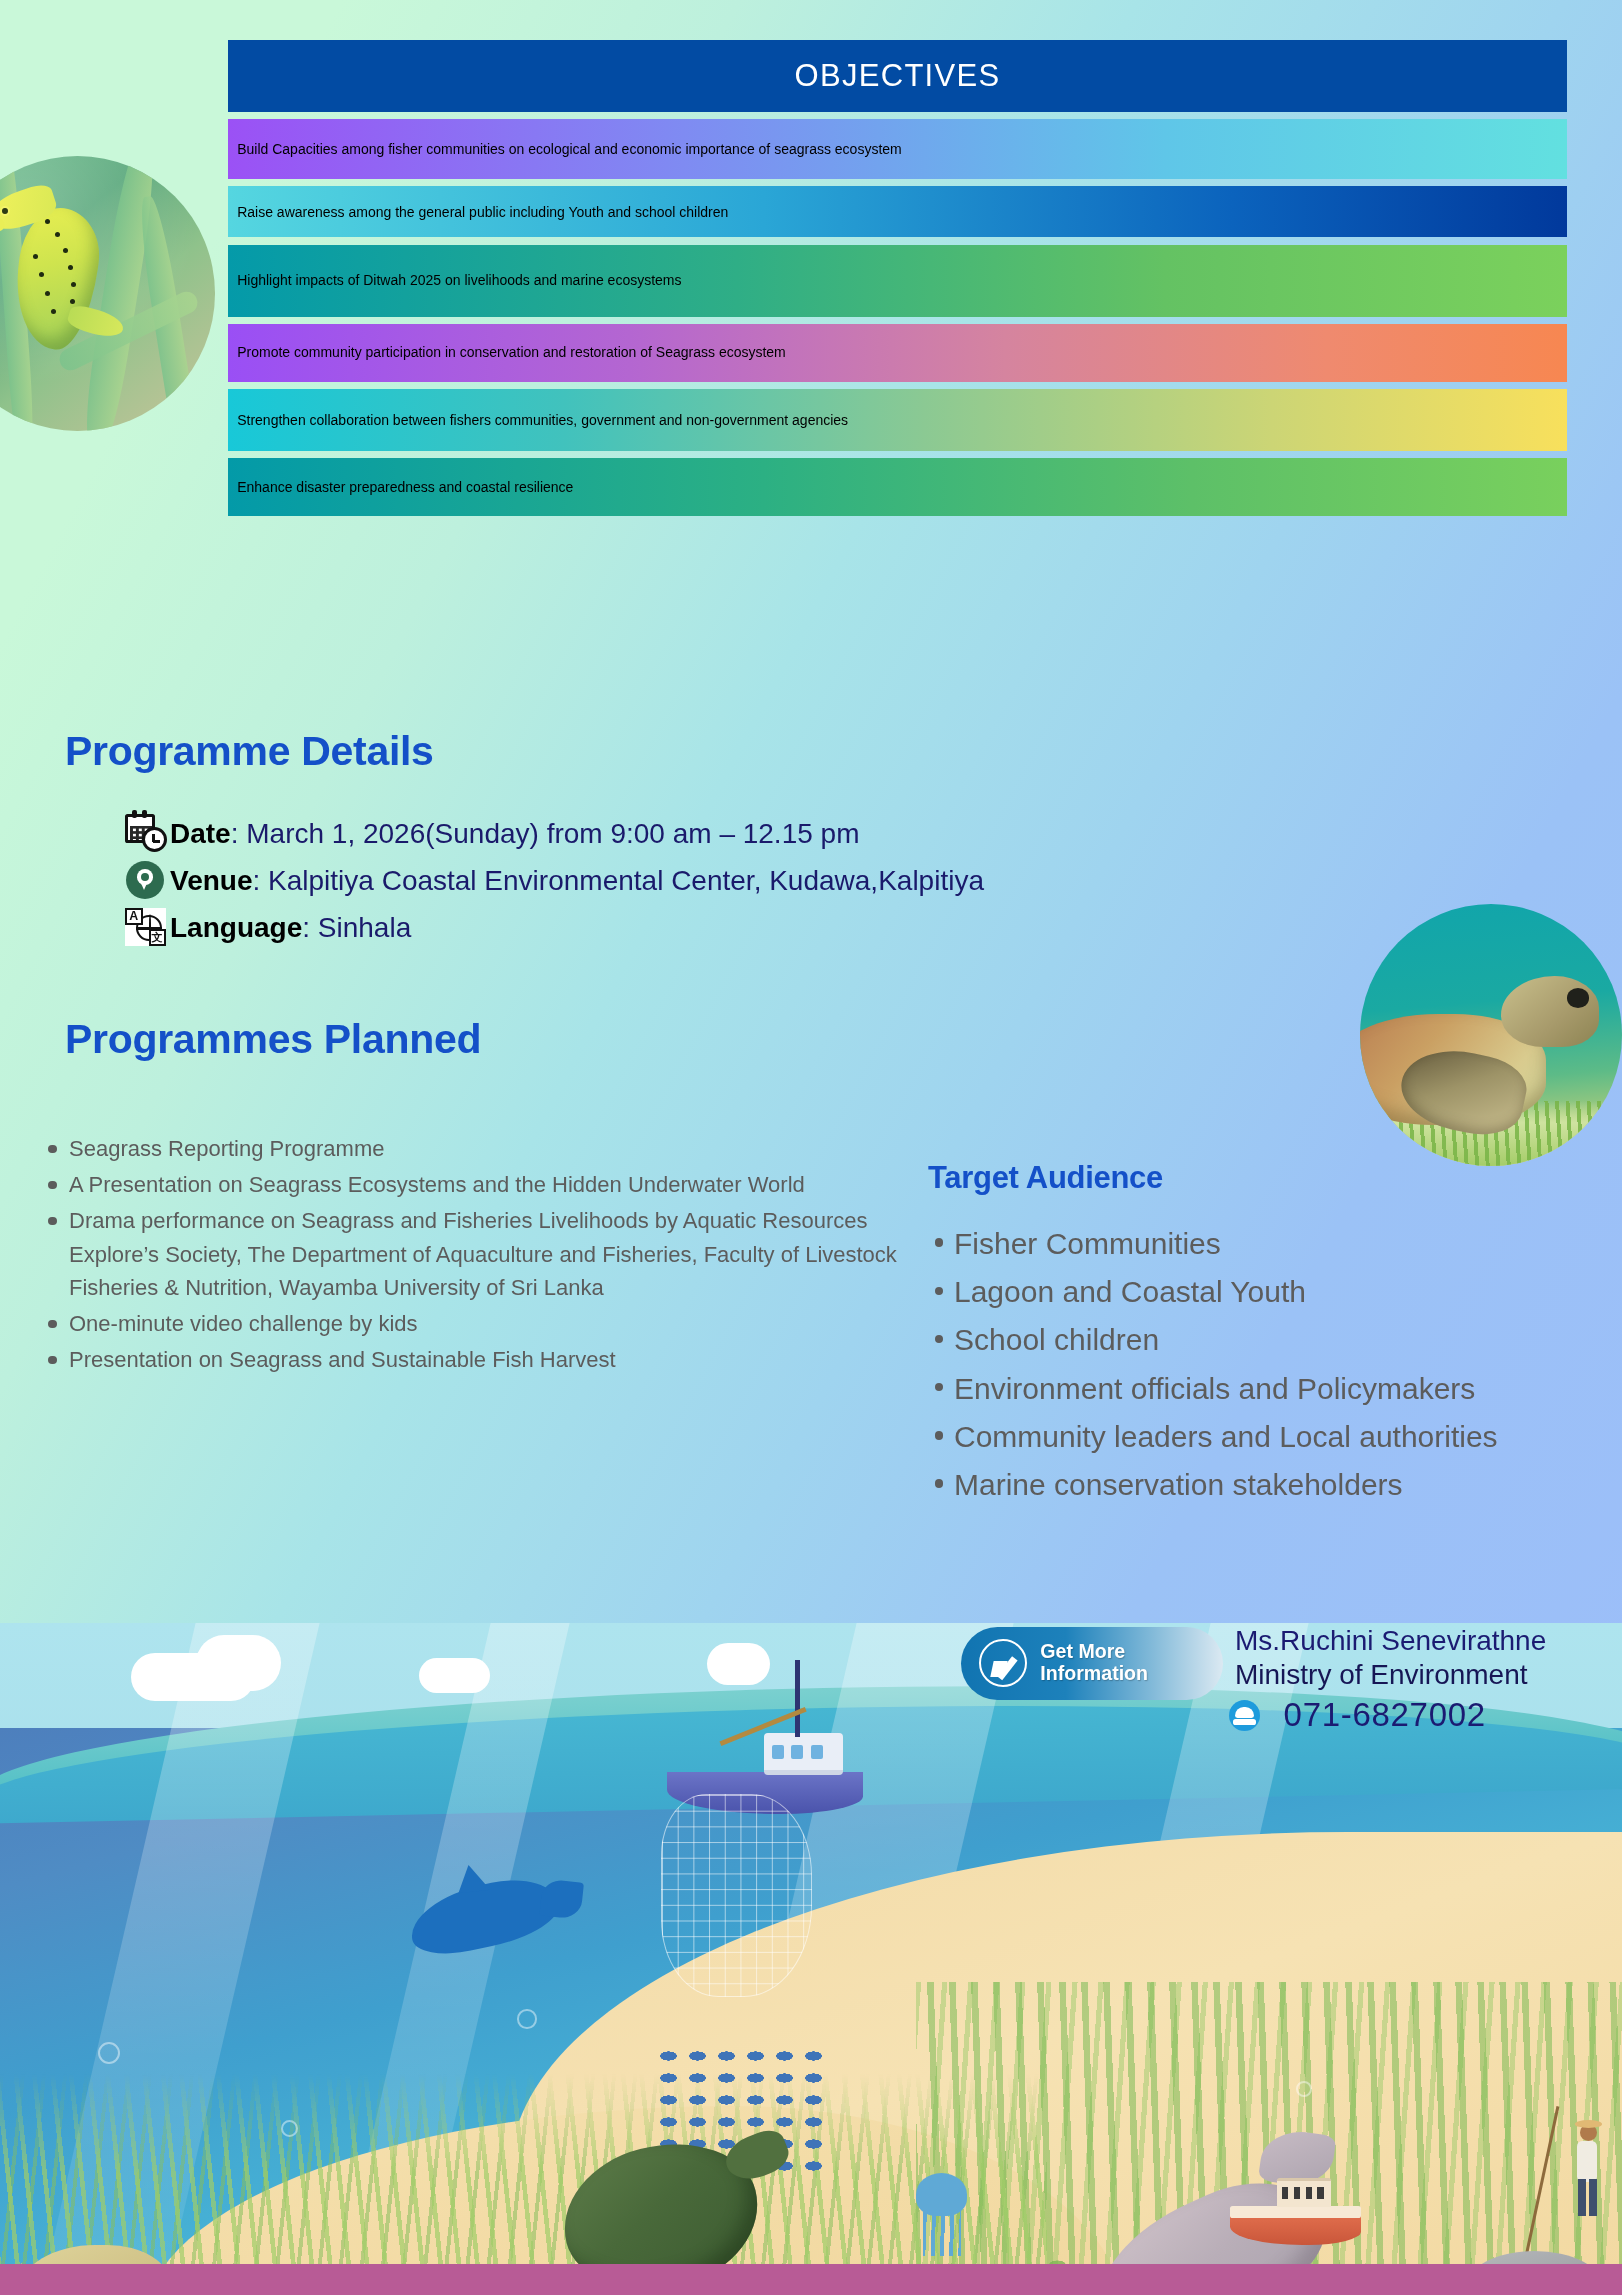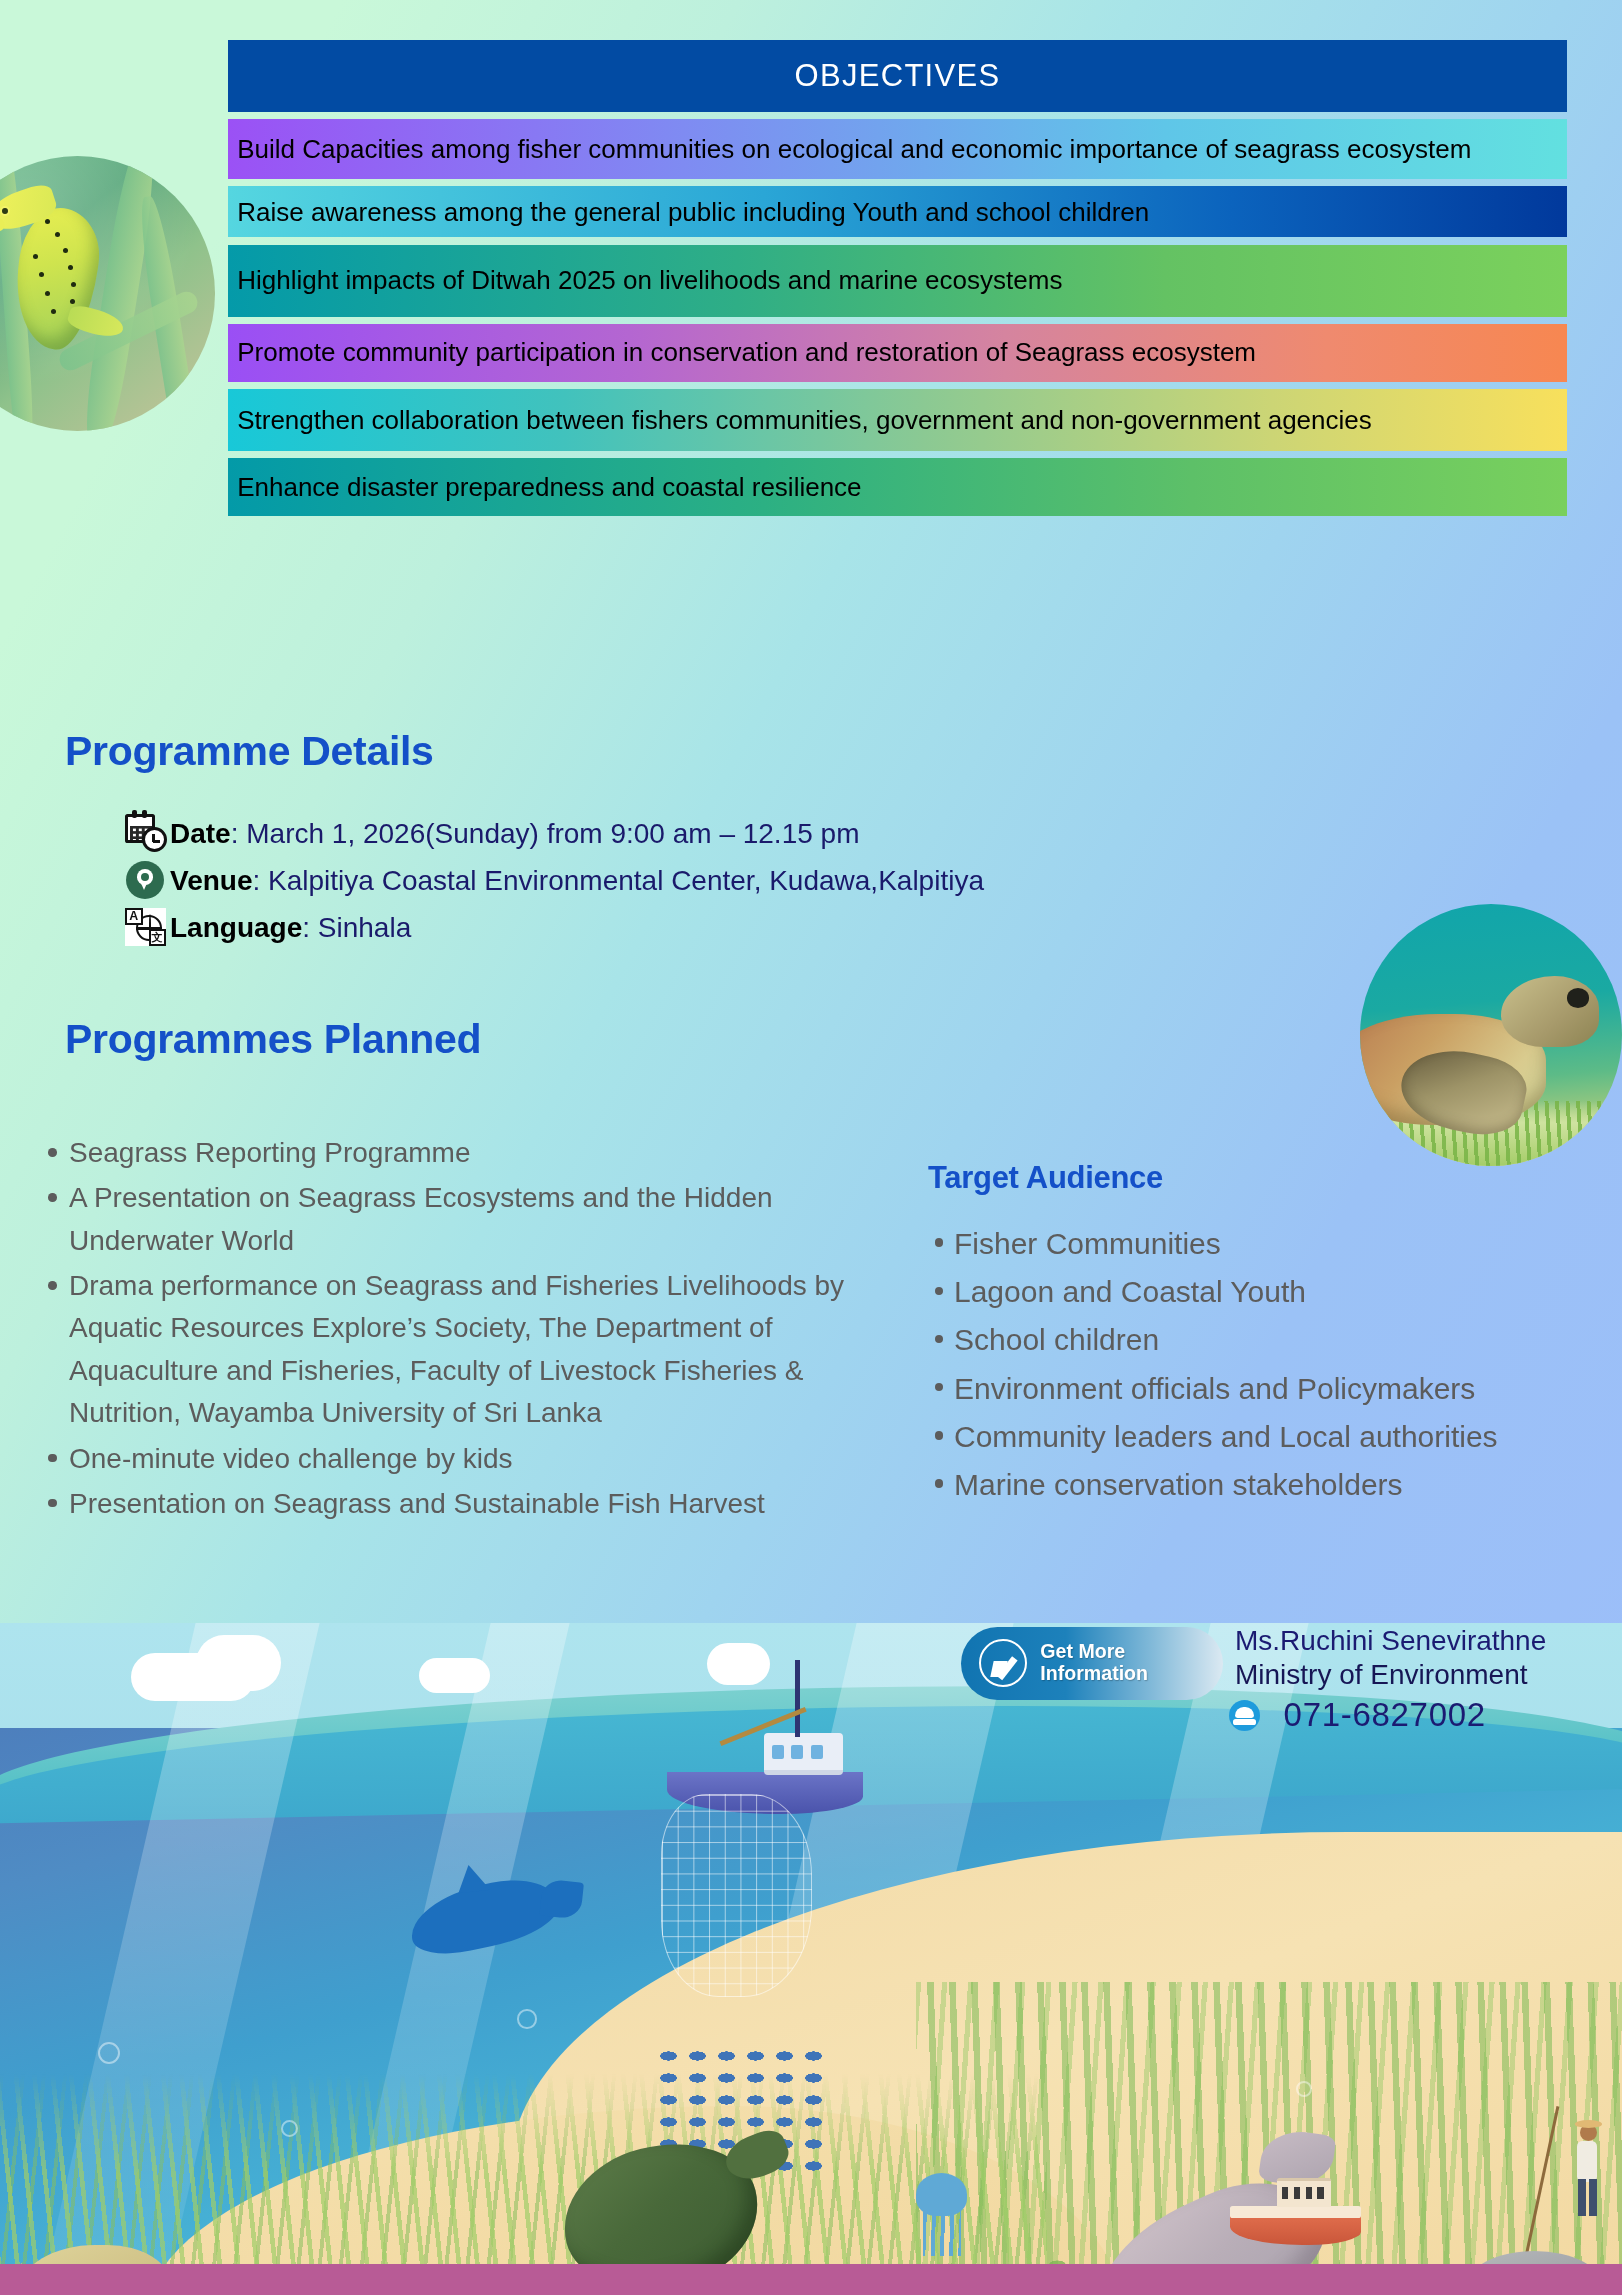--- a/index.html
+++ b/index.html
@@ -66,21 +66,21 @@
   
   .objectives { position: absolute; left: 228px; top: 40px; width: 1339px; }
   .obj-header {
     height: 72px; background: #024ba3;
     color: #ffffff; font-size: 31px; letter-spacing: 1.3px;
     display: flex; align-items: center; justify-content: center;
   }
   .obj-row {
     margin-top: 7.2px;
     color: #000000;
-    font-size: 26px;
+    font-size: 14px;
     line-height: 1.18;
     display: flex; align-items: center;
     padding: 0 9.2px;
     text-align: justify;
   }
   .obj-row span { display: block; width: 100%; }
   .obj-row.justify span { text-align: justify; text-align-last: left; }
   .r0 { height: 60px; background: linear-gradient(90deg,#9b51f5 0%,#7f8bf2 34%,#5fc6e8 70%,#62e0e0 100%); }
   .r1 { height: 51px; background: linear-gradient(90deg,#55d6e0 0%,#2aa6d6 40%,#0b63bd 75%,#01399c 100%); }
   .r2 { height: 72px; background: linear-gradient(90deg,#049aa9 0%,#2fae86 38%,#64c263 70%,#7bd15c 100%); }
@@ -151,21 +151,21 @@
   ul.plain li {
     position: relative; padding-left: 30px; color: #5c5c5c;
     margin-bottom: 2.6px;
   }
   ul.plain li:before {
     content: ""; position: absolute; left: 9.2px; top: 0.58em;
     width: 8.5px; height: 8.5px; border-radius: 50%; background: #5c5c5c;
   }
   #programmes-list {
     position: absolute; left: 39px; top: 1132px; width: 870px;
-    font-size: 28px; line-height: 1.52;
+    font-size: 22px; line-height: 1.52;
   }
   #audience-list {
     position: absolute; left: 924px; top: 1221px; width: 700px;
     font-size: 30px; line-height: 1.52;
   }
   #audience-list li:before { left: 10.5px; }
 
   
   .turtle-circle {
     position: absolute; left: 1360px; top: 904px; width: 262px; height: 262px;

